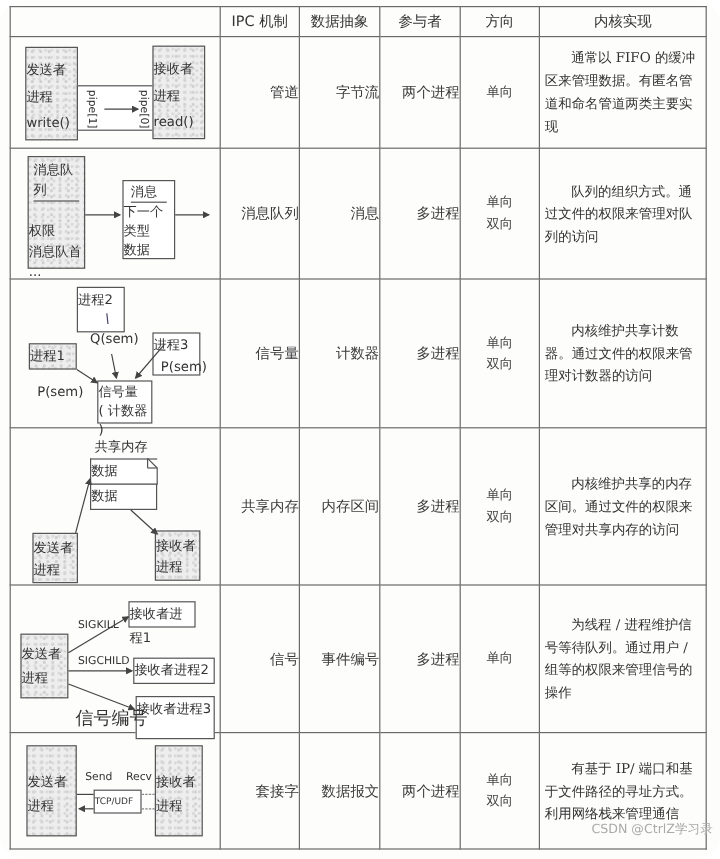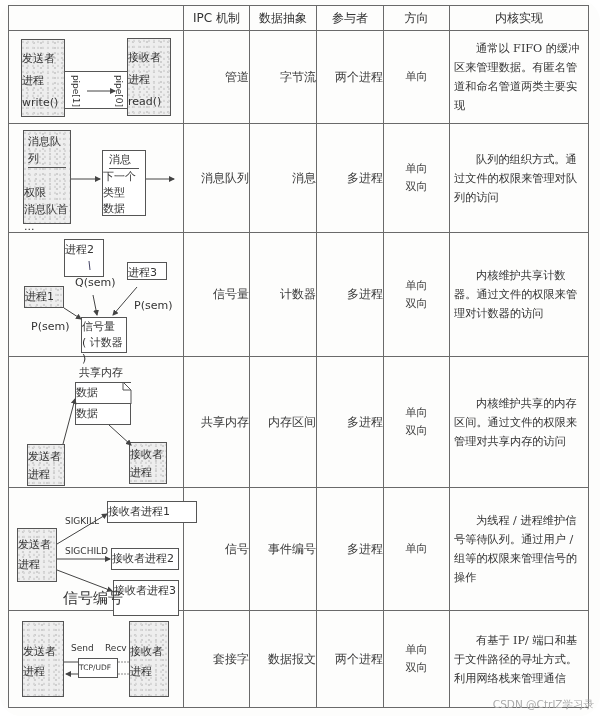--- a/index.html
+++ b/index.html
@@ -17,21 +17,21 @@
   .diag { position:relative; width:174px; }
   .box { position:absolute; border:1px solid #555; box-sizing:border-box; font-size:11px;
          color:#333; background:#fff; }
   .noisy { background:
       radial-gradient(circle at 20% 30%, #d8d8d8 0 1px, transparent 1.5px) 0 0/5px 6px,
       radial-gradient(circle at 70% 60%, #cfcfcf 0 1px, transparent 1.5px) 0 0/7px 5px,
       #eeeeee; }
   .lbl { position:absolute; font-size:11px; color:#333; white-space:nowrap; }
   .lbl-sm { font-size:9px; }
   svg.arrows { position:absolute; left:0; top:0; overflow:visible; }
-  .watermark { position:absolute; right:6px; bottom:4px; font-size:10.5px; color:#aaa; }
+  .watermark { position:absolute; right:6px; bottom:18px; font-size:10.5px; color:#aaa; }
 </style>
 </head>
 <body>
 
 <div class="page">
 <table class="ipc">
   <colgroup>
     <col style="width:174px">
         <col style="width:66px">
         <col style="width:67px">
@@ -114,21 +114,21 @@
         <div>单向</div>
         <div>双向</div>
       </td>
       <td class="cell-desc"><span class="indent"></span><span>队列的组织方式。通过文件的权限来管理对队列的访问</span></td>
     </tr>
 
     <tr style="height:124px">
       <td>
         <div class="diag" style="height:123px">
           <div class="box" style="left:55px;top:6px;width:40px;height:38px;line-height:20px">进程2</div>
-          <div class="box" style="left:118px;top:29px;width:40px;height:18px;line-height:20px">进程3</div>
+          <div class="box" style="left:118px;top:44px;width:40px;height:36px;line-height:20px">进程3</div>
           <div class="box noisy" style="left:15px;top:53px;width:40px;height:22px;line-height:20px">进程1</div>
           <div class="box" style="left:72px;top:84px;width:46px;height:36px;line-height:16px;padding-top:1px">
             <div>信号量</div>
             <div>( 计数器 )</div>
           </div>
           <div class="lbl" style="left:66px;top:43px">Q(sem)</div>
           <div class="lbl" style="left:22px;top:87px">P(sem)</div>
           <div class="lbl" style="left:125px;top:66px">P(sem)</div>
           <svg class="arrows" width="174" height="123">
             <line x1="80" y1="28" x2="81" y2="37" stroke="#446" stroke-width="1"></line>
@@ -181,21 +181,21 @@
       <td class="cell-desc"><span class="indent"></span><span>内核维护共享的内存区间。通过文件的权限来管理对共享内存的访问</span></td>
     </tr>
 
     <tr style="height:123px">
       <td>
         <div class="diag" style="height:122px">
           <div class="box noisy" style="left:8px;top:40px;width:40px;height:54px;line-height:20px;padding-top:6px">
             <div>发送者</div>
             <div>进程</div>
           </div>
-          <div class="box" style="left:98px;top:13px;width:90px;height:22px;line-height:20px;border-width:1.5px">接收者进程1</div>
+          <div class="box" style="left:98px;top:13px;width:56px;height:22px;line-height:20px;border-width:1.5px">接收者进程1</div>
           <div class="box" style="left:102px;top:60px;width:68px;height:22px;line-height:20px;border-width:1.5px">接收者进程2</div>
           <div class="box" style="left:104px;top:92px;width:66px;height:36px;line-height:20px;border-width:1.5px">接收者进程3</div>
           <div class="lbl lbl-sm" style="left:56px;top:28px">SIGKILL</div>
           <div class="lbl lbl-sm" style="left:56px;top:58px">SIGCHILD</div>
           <div class="lbl lbl-sm" style="left:54px;top:101px;font-size:15px">信号编号</div>
           <svg class="arrows" width="174" height="122">
             <line x1="48" y1="56" x2="98" y2="26" stroke="#444" stroke-width="1" marker-end="url(#ah)"></line>
             <line x1="48" y1="71" x2="101" y2="71" stroke="#444" stroke-width="1" marker-end="url(#ah)"></line>
             <line x1="48" y1="82" x2="103" y2="103" stroke="#444" stroke-width="1" marker-end="url(#ah)"></line>
           </svg>

